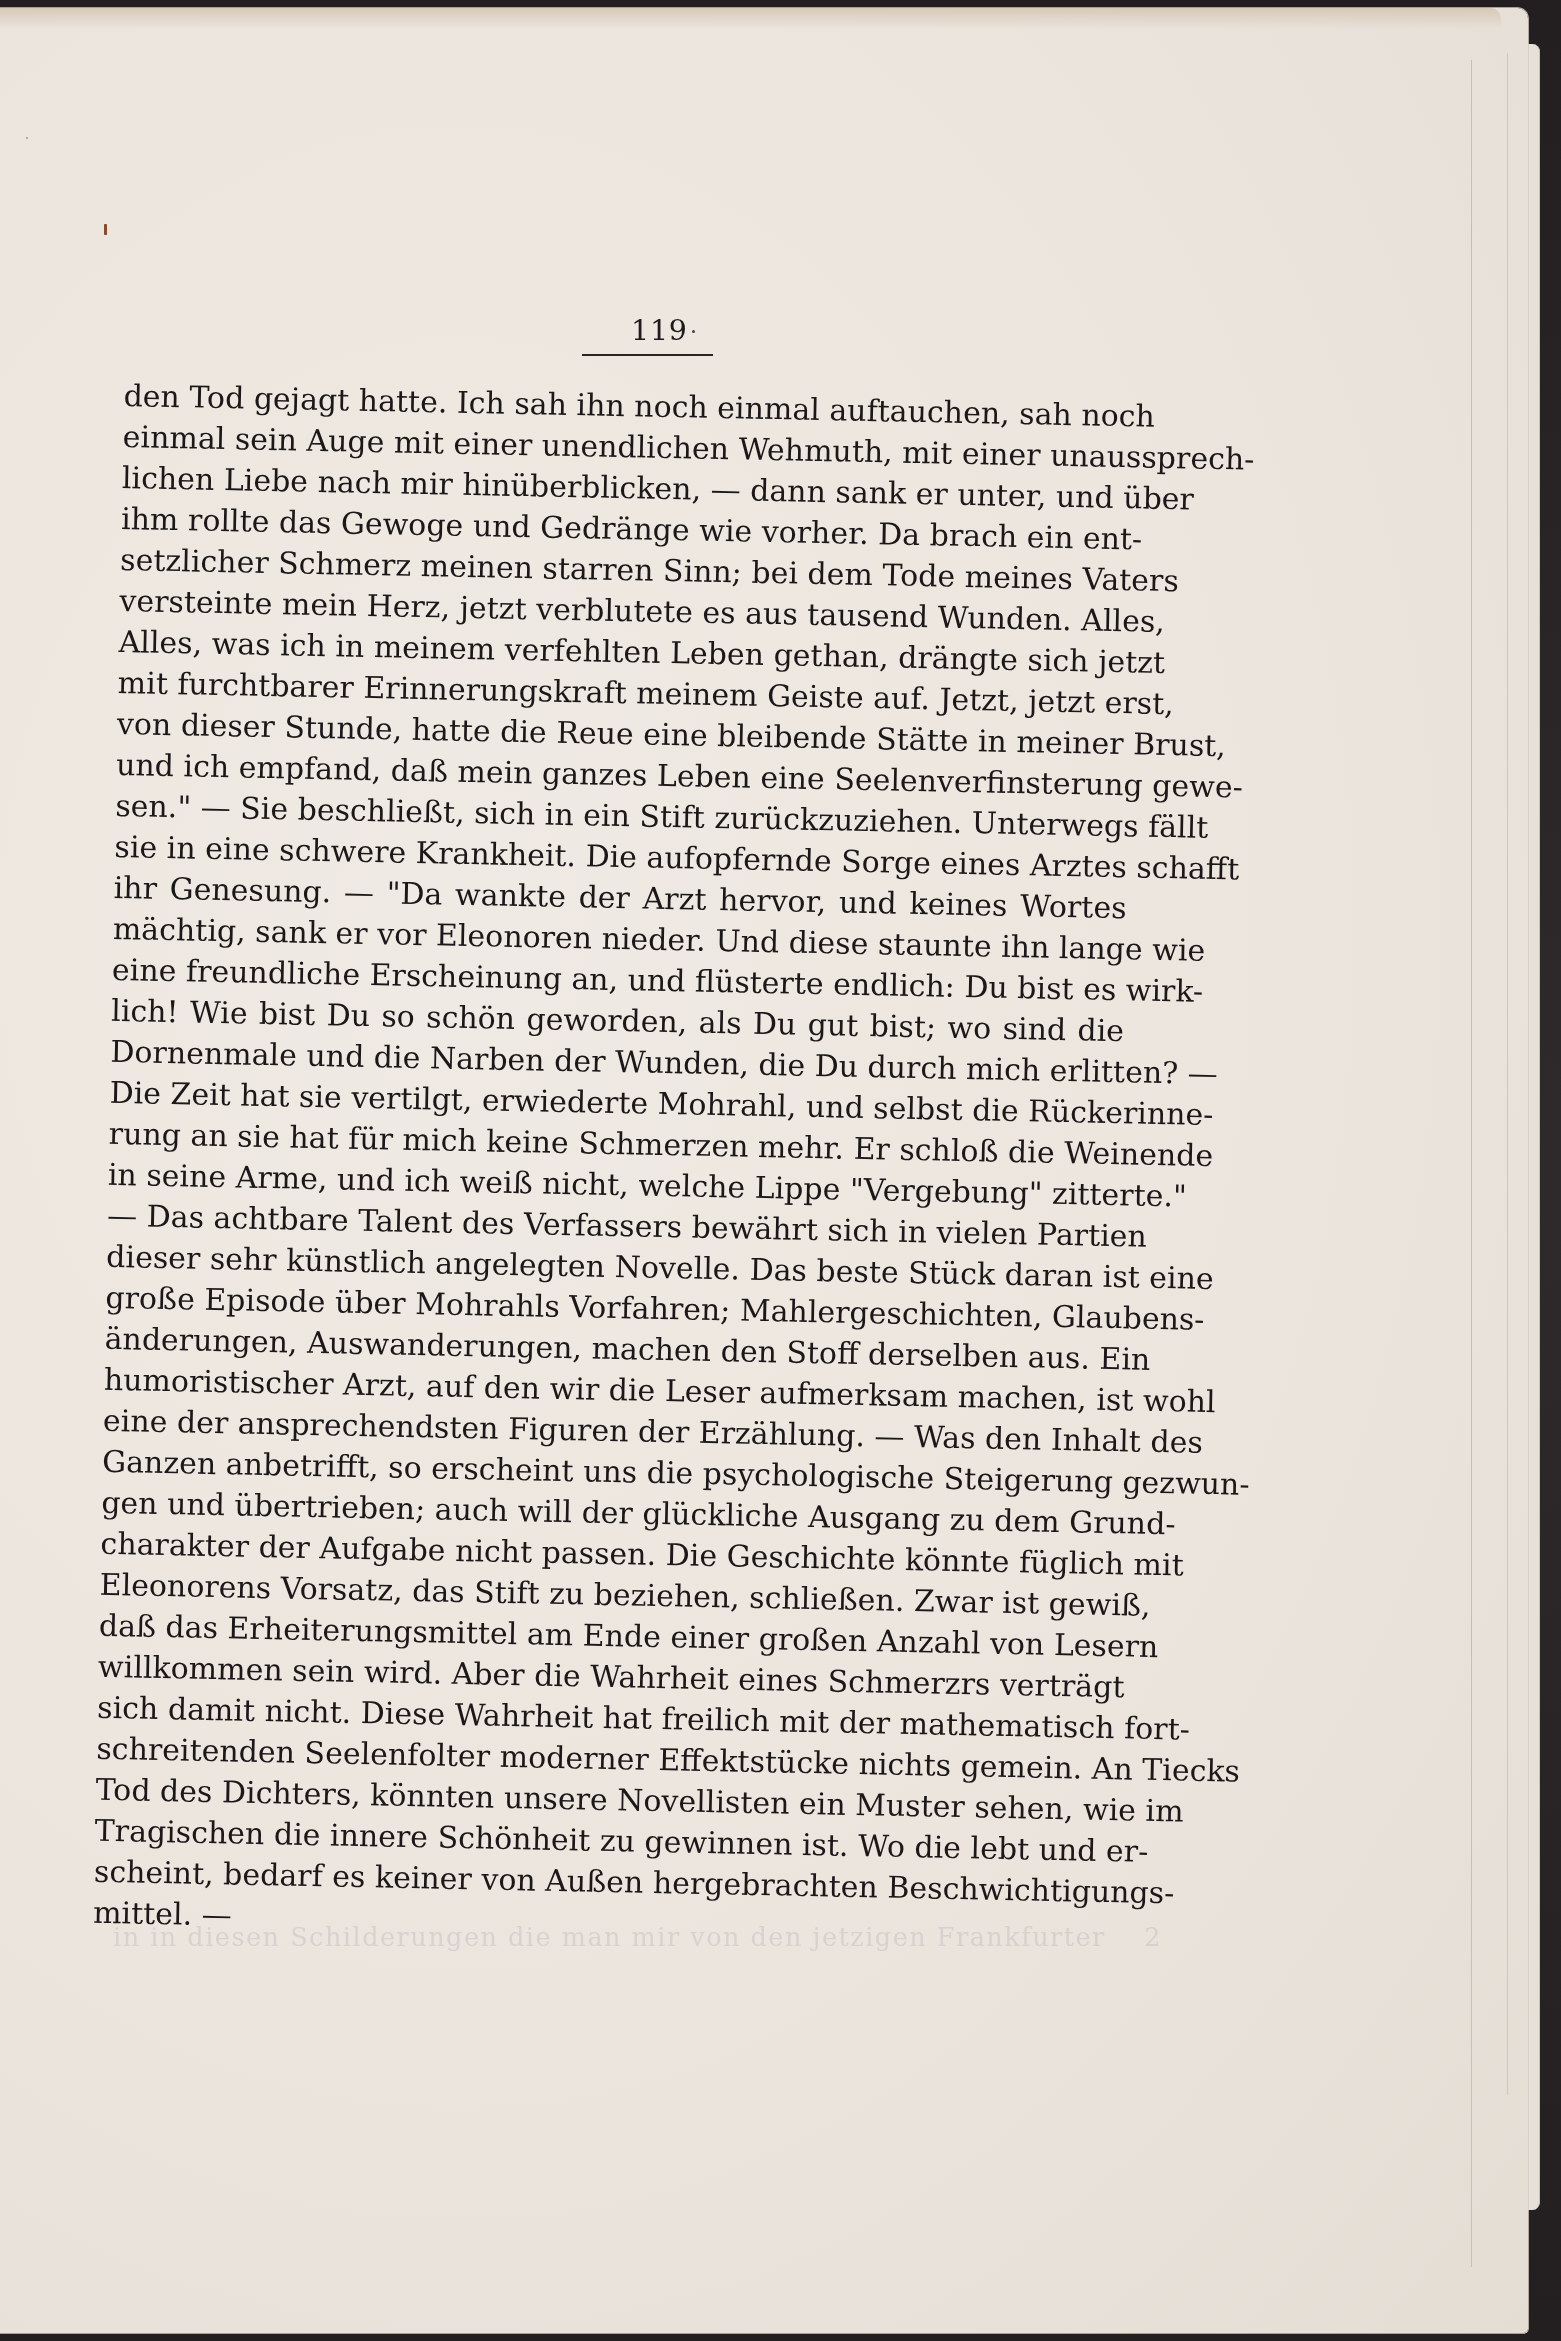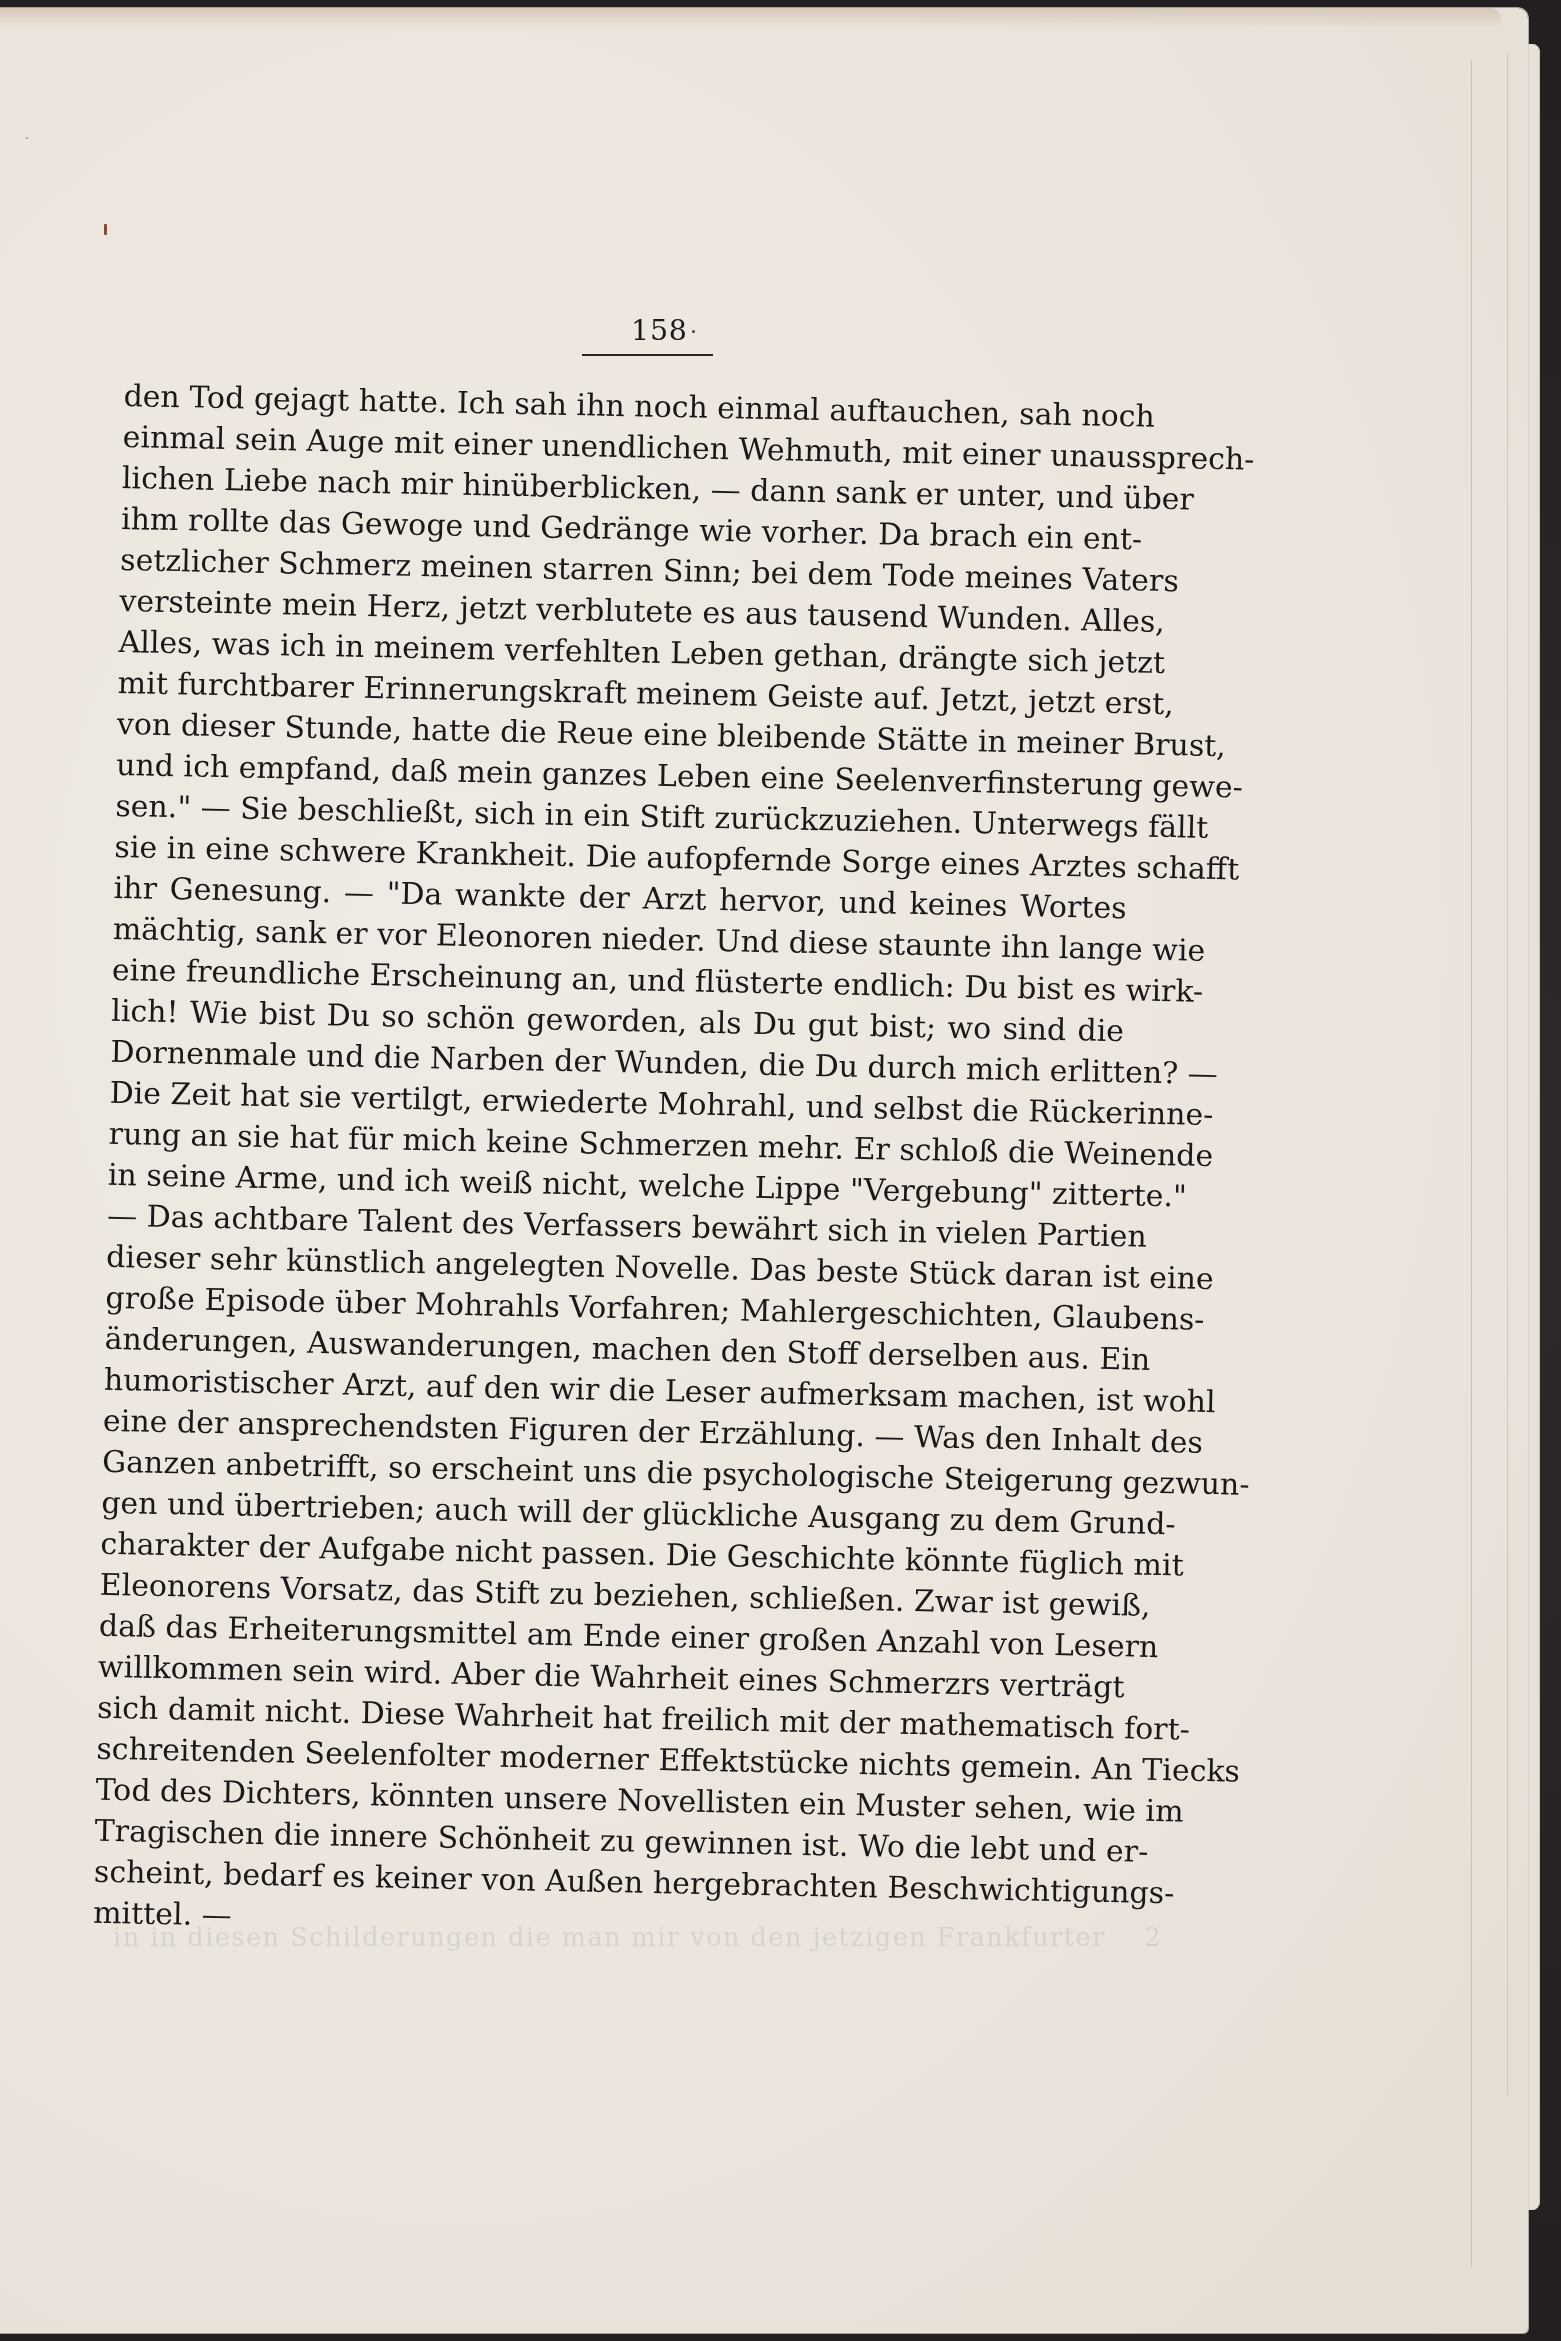--- a/index.html
+++ b/index.html
@@ -155,21 +155,21 @@
 <div class="page"></div>
 <div class="page-top-edge"></div>
 <div class="fold-line"></div>
 <div class="fold-line-2"></div>
 
 <div class="speck" style="left:104px;top:224px;width:3px;height:10.5px;"></div>
 <div class="speck" style="left:26px;top:137px;width:2.3px;height:2.3px;opacity:.5"></div>
 
 <div class="bleed">in in diesen Schilderungen die man mir von den jetzigen Frankfurter &nbsp;&nbsp; 27</div>
 
-<div class="page-number">158</div>
+<div class="page-number">119</div>
 <div class="page-dot"></div>
 <div class="header-rule"></div>
 
 <div class="body-text">
   <span class="line">den Tod gejagt hatte. Ich sah ihn noch einmal auftauchen, sah noch</span>
   <span class="line">einmal sein Auge mit einer unendlichen Wehmuth, mit einer unaussprech-</span>
   <span class="line">lichen Liebe nach mir hinüberblicken, — dann sank er unter, und über</span>
   <span class="line">ihm rollte das Gewoge und Gedränge wie vorher. Da brach ein ent-</span>
   <span class="line">setzlicher Schmerz meinen starren Sinn; bei dem Tode meines Vaters</span>
   <span class="line">versteinte mein Herz, jetzt verblutete es aus tausend Wunden. Alles,</span>

